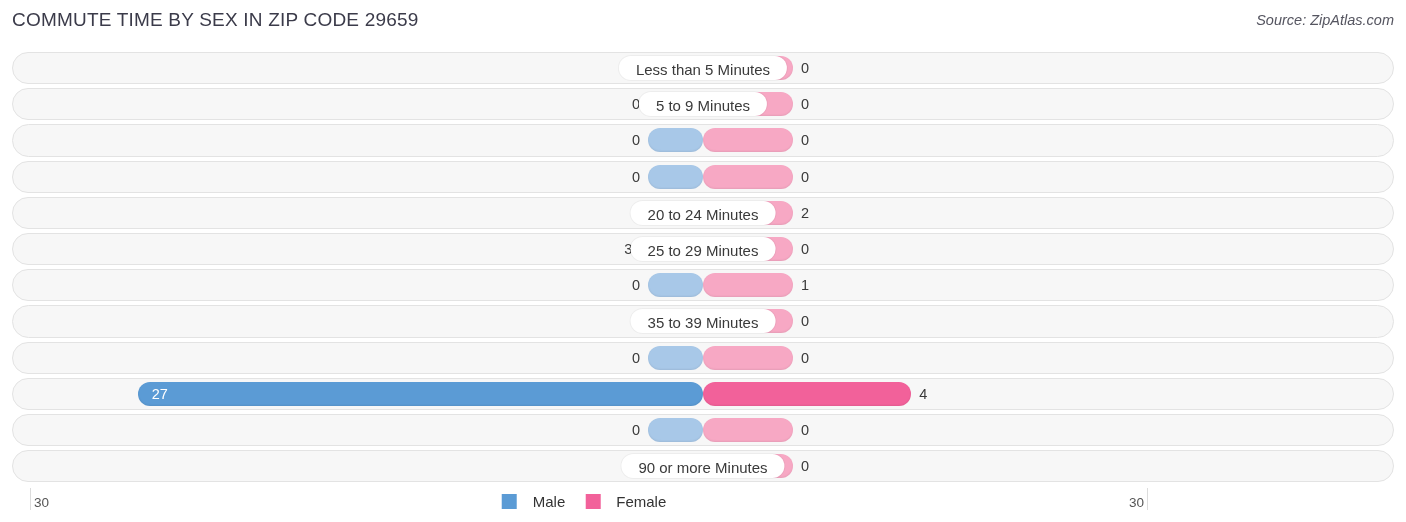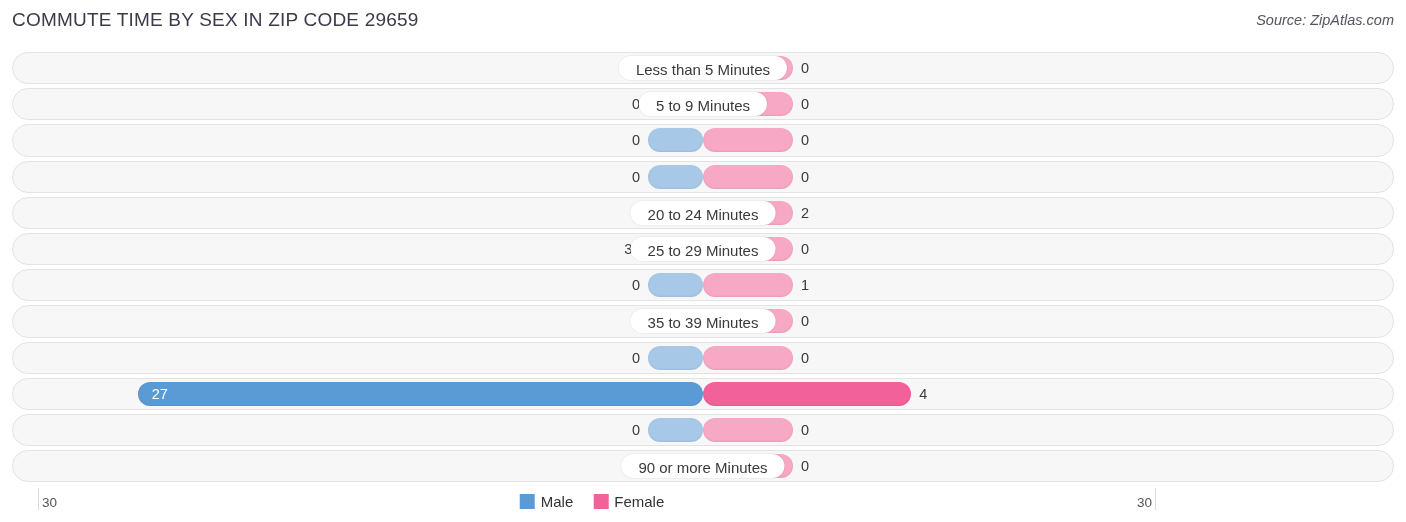--- a/index.html
+++ b/index.html
@@ -133,21 +133,21 @@
     font-size: 15px;
     color: #3a3a3a;
     white-space: nowrap;
     box-shadow: 0 0 0 1px rgba(0,0,0,0.04);
     z-index: 4;
   }
 
   
   .footer {
     position: absolute;
-    left: 8px;
+    left: 0;
     bottom: 6px;
     width: 1178px;
     height: 24px;
   }
   .axis-min {
     position: absolute;
     left: 34px;
     top: 3px;
     font-size: 13.5px;
     color: #555555;
@@ -165,21 +165,21 @@
     transform: translateX(-50%);
     top: 1px;
     display: flex;
     align-items: center;
     gap: 10px;
     white-space: nowrap;
   }
   .legend-item {
     display: flex;
     align-items: center;
-    gap: 6px;
+    gap: 16px;
     margin-right: 10px;
   }
   .legend-swatch {
     width: 15px;
     height: 15px;
     display: inline-block;
   }
   .legend-label {
     font-size: 15px;
     color: #333333;

